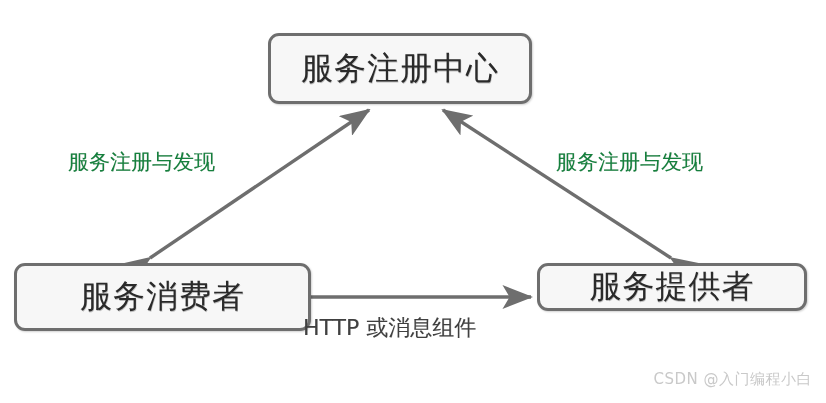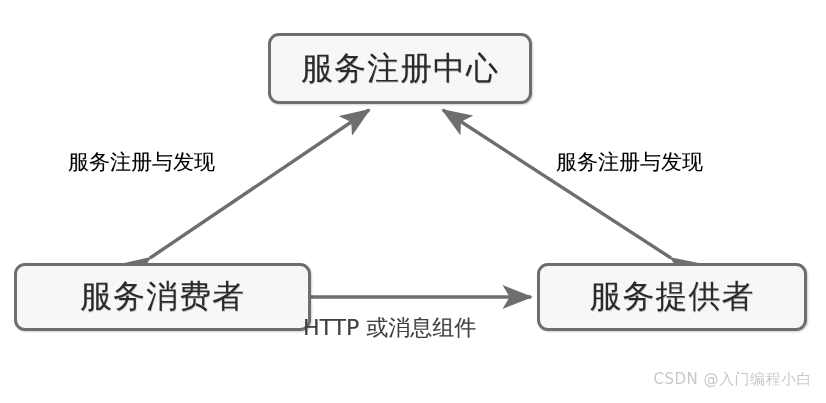--- a/index.html
+++ b/index.html
@@ -66,28 +66,28 @@
     left: 14px;
     top: 263px;
     width: 297px;
     height: 68px;
   }
 
   #node-provider {
     left: 537px;
     top: 263px;
     width: 270px;
-    height: 68px;
+    height: 48px;
   }
 
   .edge-label {
     position: absolute;
     font-family: "DejaVu Sans", "Liberation Sans", sans-serif;
     font-size: 21px;
-    color: #000000;
+    color: #15803d;
     white-space: nowrap;
     text-shadow: 0.4px 0.4px 0.4px rgba(140,140,140,0.4);
   }
 
   #edge-label-left {
     left: 68px;
     top: 148px;
   }
 
   #edge-label-right {

